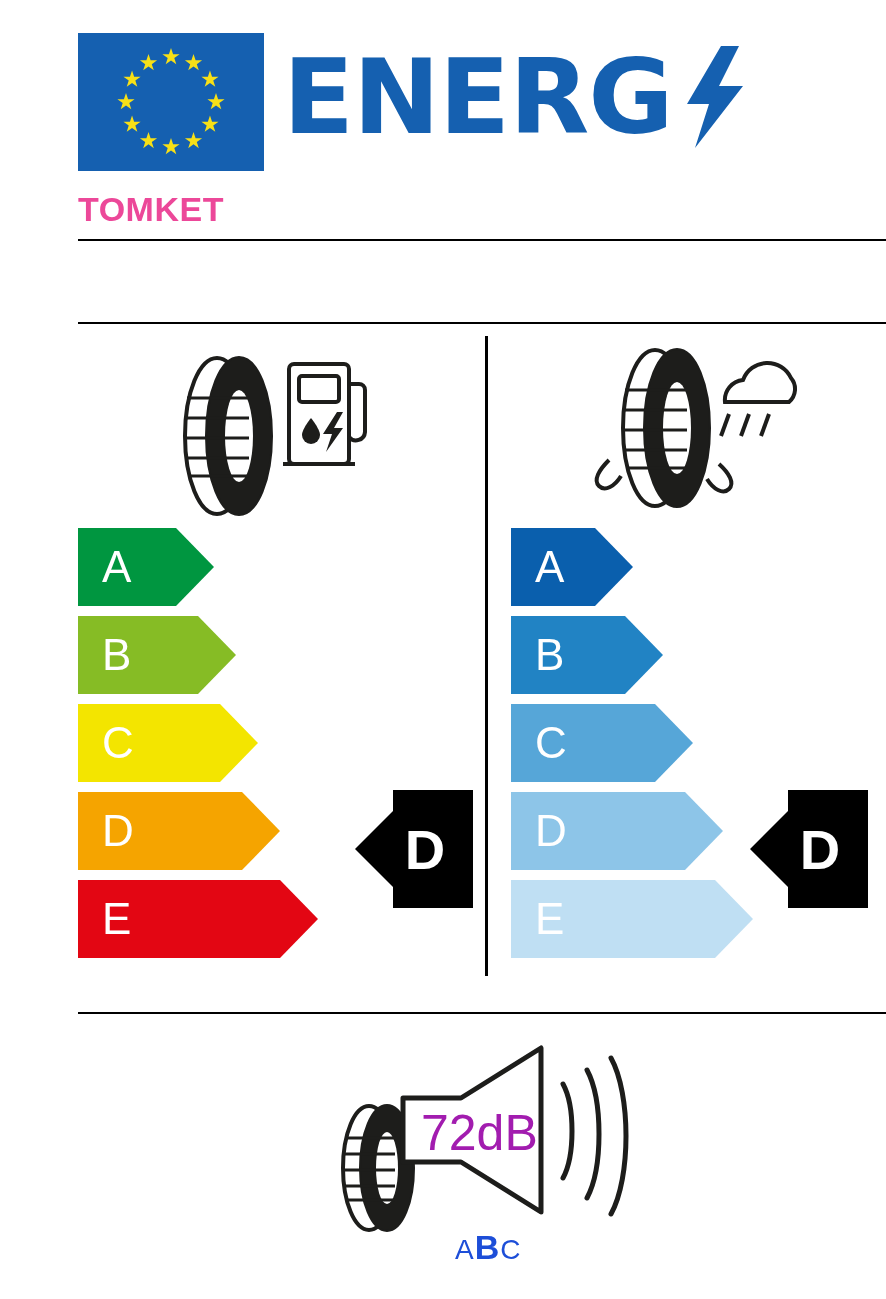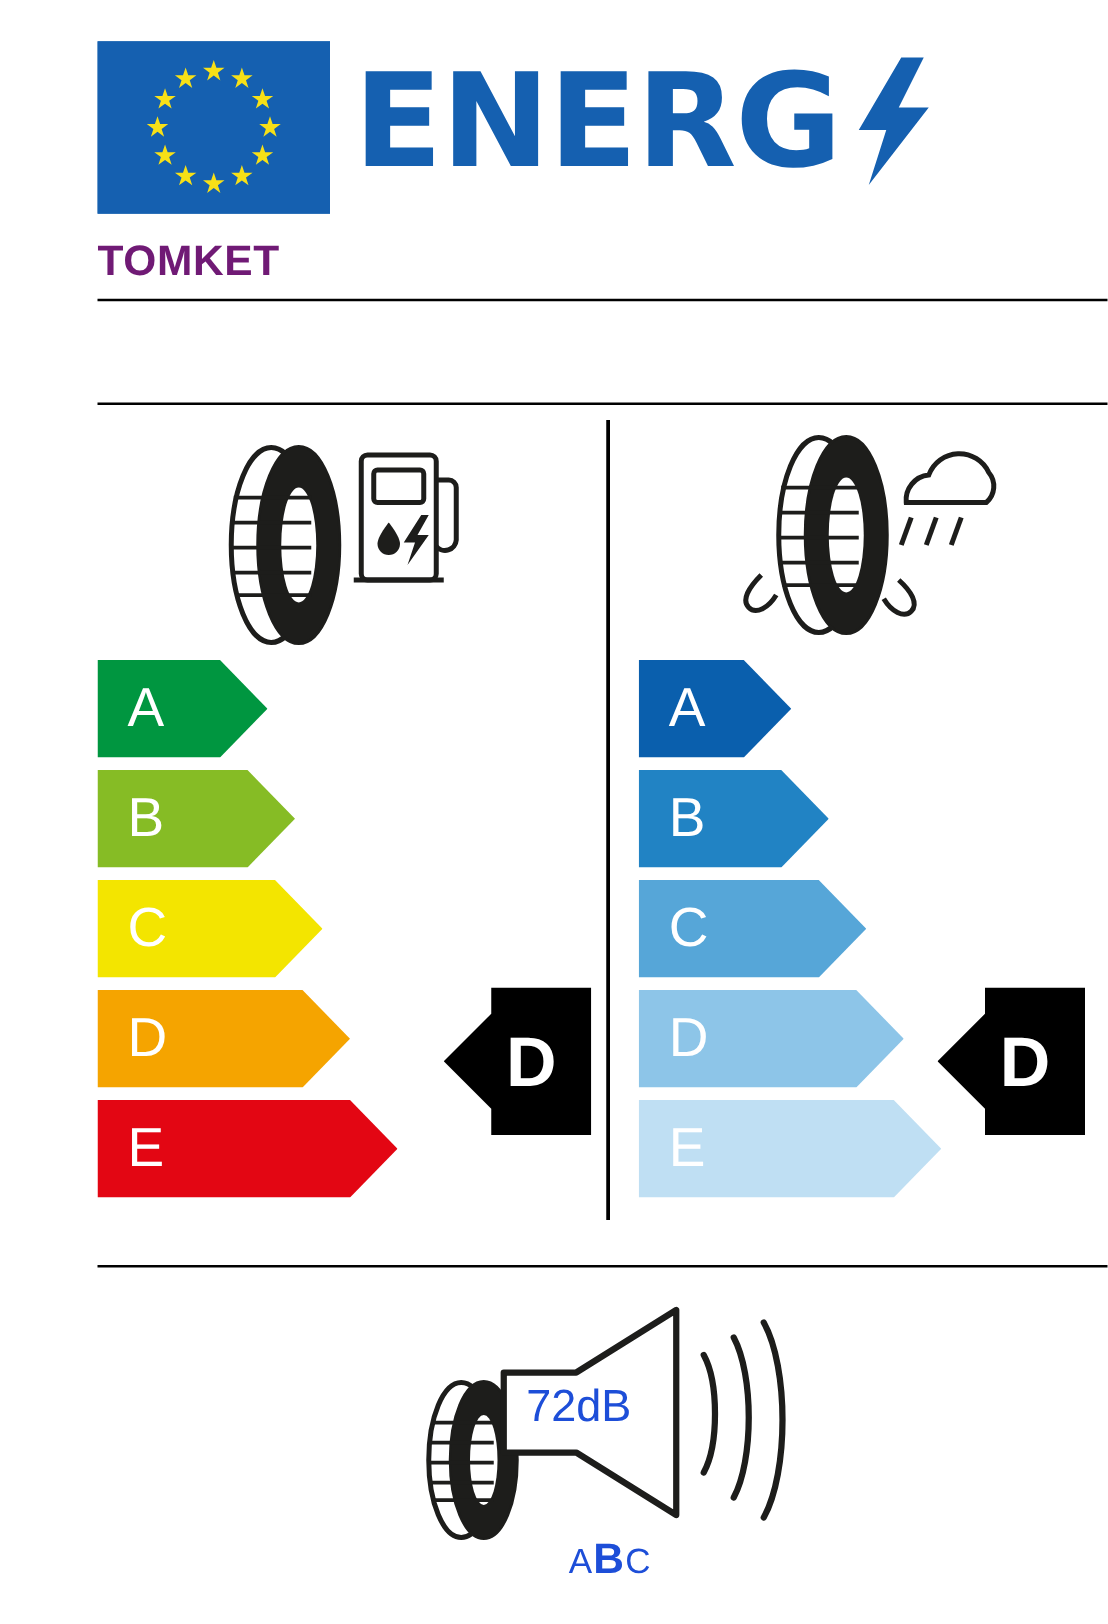--- a/index.html
+++ b/index.html
@@ -48,21 +48,21 @@
     line-height: 110px;
     white-space: nowrap;
   }
 
   .brand-name {
     position: absolute;
     left: 33px;
     top: 190px;
     font-size: 34px;
     font-weight: bold;
-    color: #701a75;
+    color: #ec4899;
     letter-spacing: 0.5px;
   }
 
   .rule {
     position: absolute;
     background: #000;
     height: 2px;
   }
   .rule-brand { left: 33px; top: 239px; width: 820px; }
   .rule-top   { left: 33px; top: 322px; width: 820px; }
@@ -145,22 +145,22 @@
     position: absolute;
     left: 280px;
     top: 1040px;
     width: 330px;
     height: 230px;
   }
   .noise-db {
     position: absolute;
     left: 96px;
     top: 64px;
-    font-size: 36px;
-    color: #1d4ed8;
+    font-size: 50px;
+    color: #a21caf;
     font-family: "Liberation Sans", sans-serif;
   }
   .noise-classes {
     position: absolute;
     left: 130px;
     top: 188px;
     font-size: 28px;
     color: #1d4ed8;
     letter-spacing: 1px;
   }

